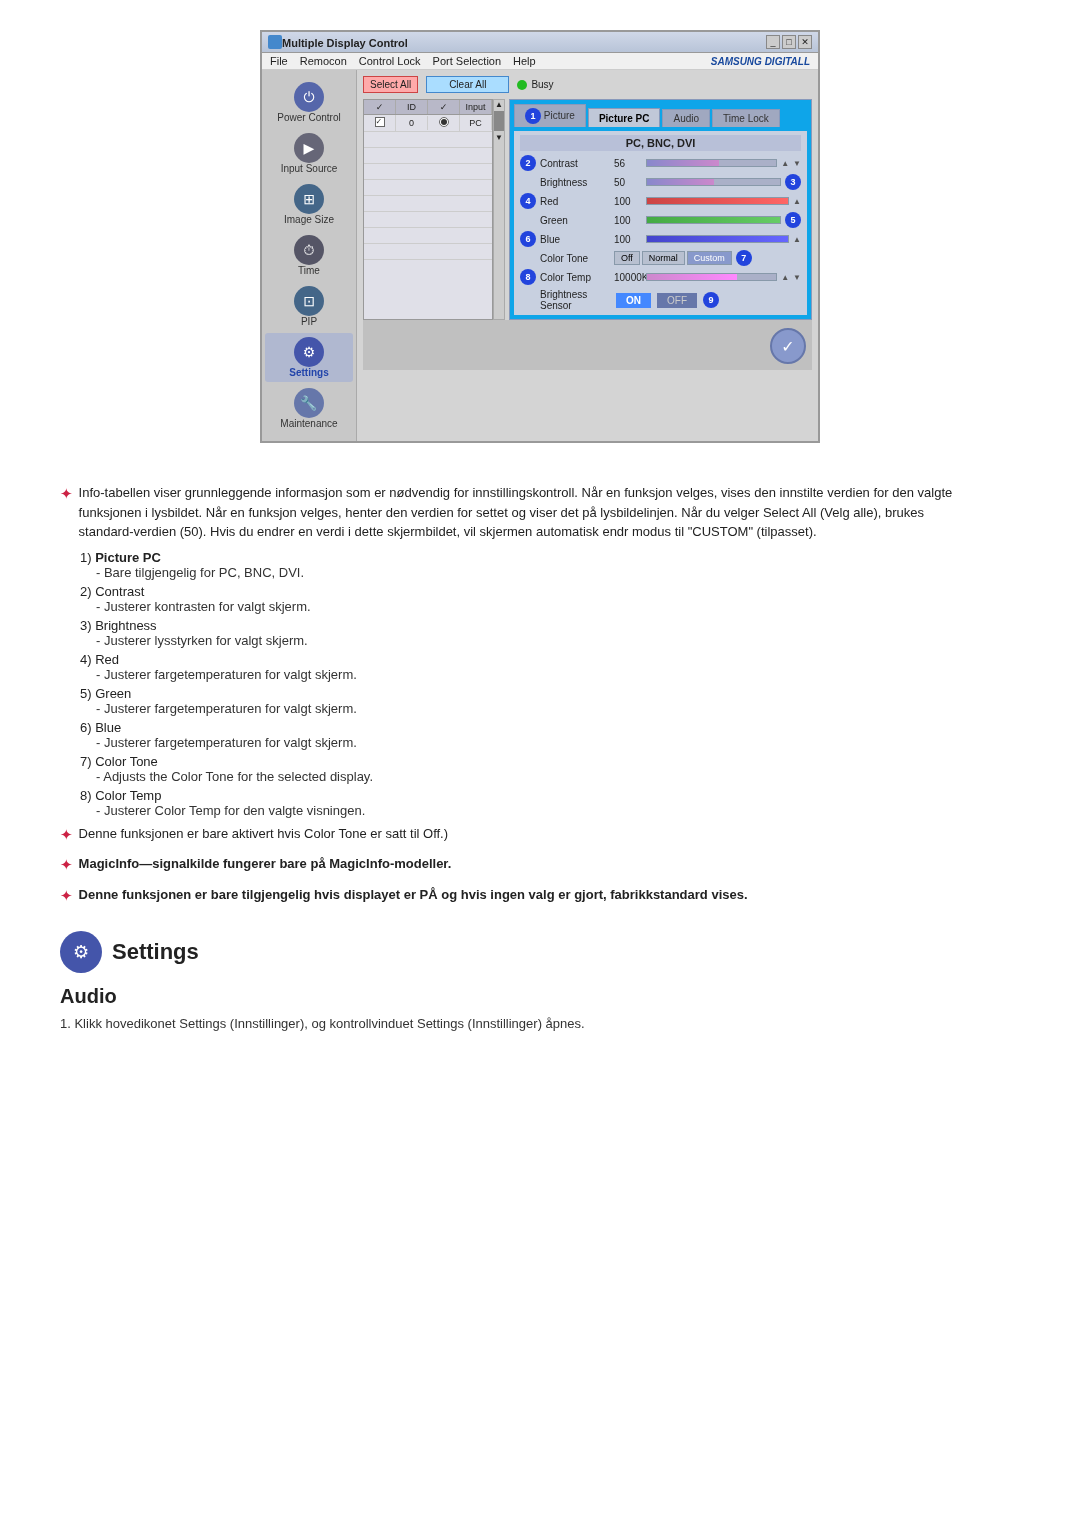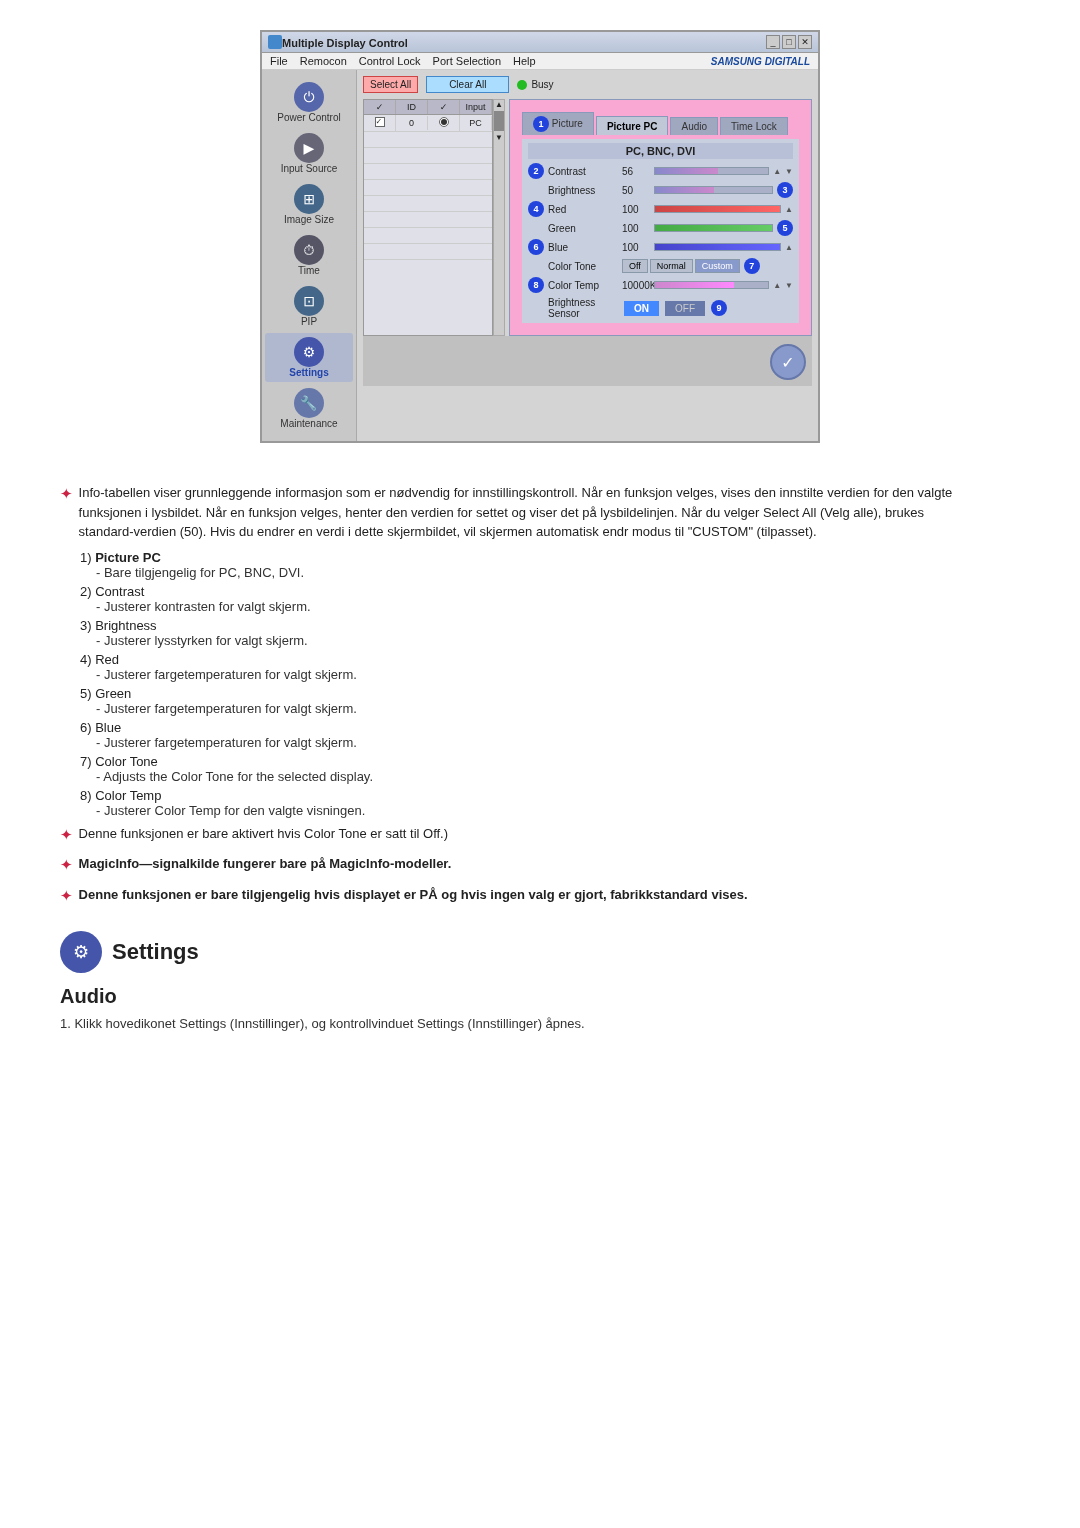--- a/index.html
+++ b/index.html
@@ -211,23 +211,23 @@
     .scroll-thumb {
       width: 10px;
       height: 20px;
       background: #888;
       margin: 2px 0;
     }
 
     
     .settings-panel {
       flex: 1;
-      background: #f9a8d4;
+      background: #0ea5e9;
       border: 1px solid #8899bb;
-      padding: 12px;
+      padding: 4px;
     }
 
     
     .tab-bar {
       display: flex;
       gap: 2px;
       margin-bottom: 4px;
       align-items: flex-end;
     }
     .tab {

